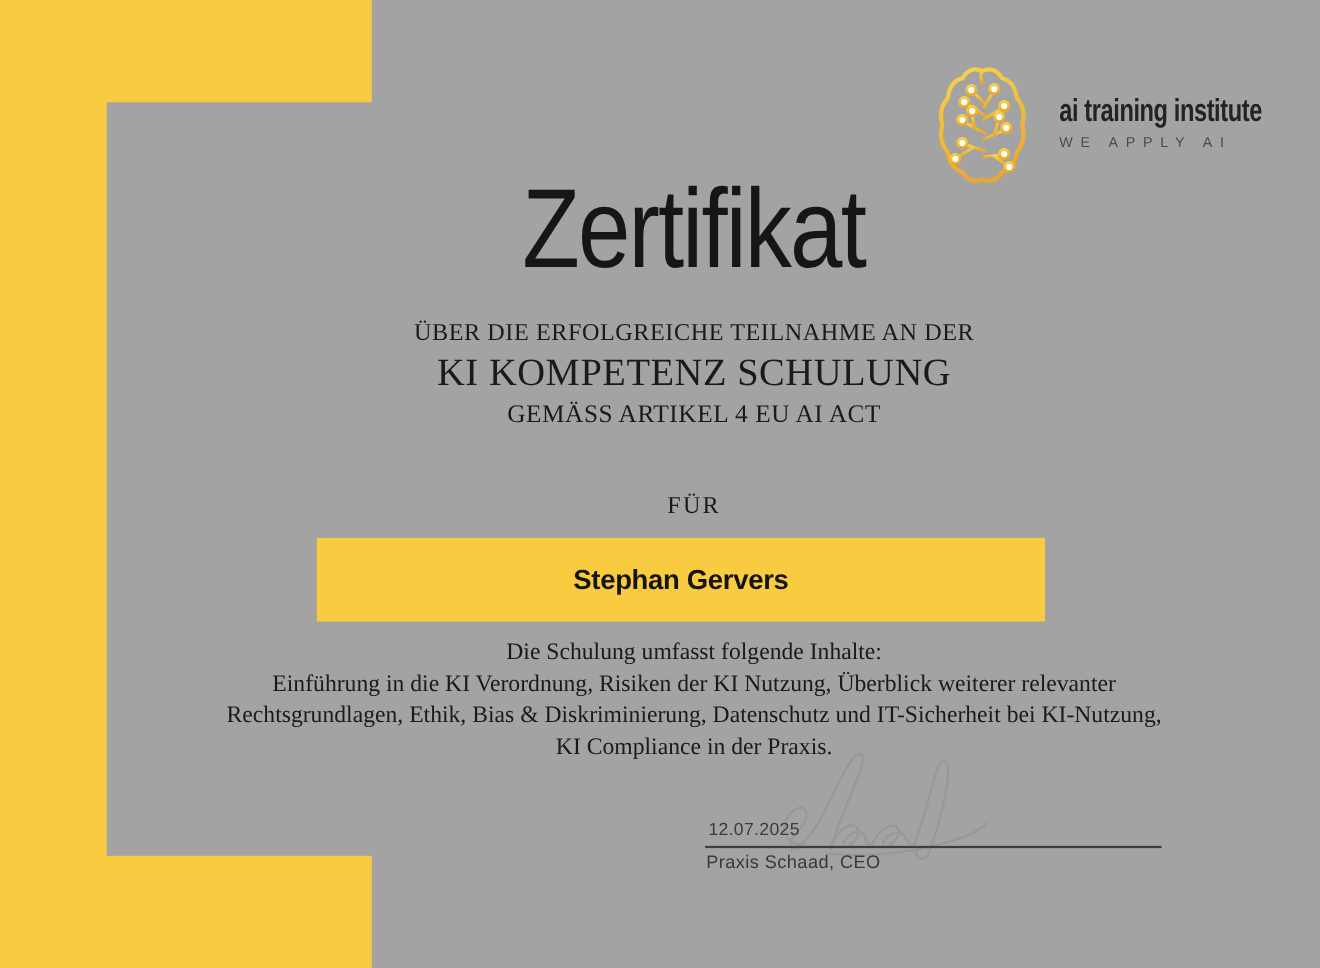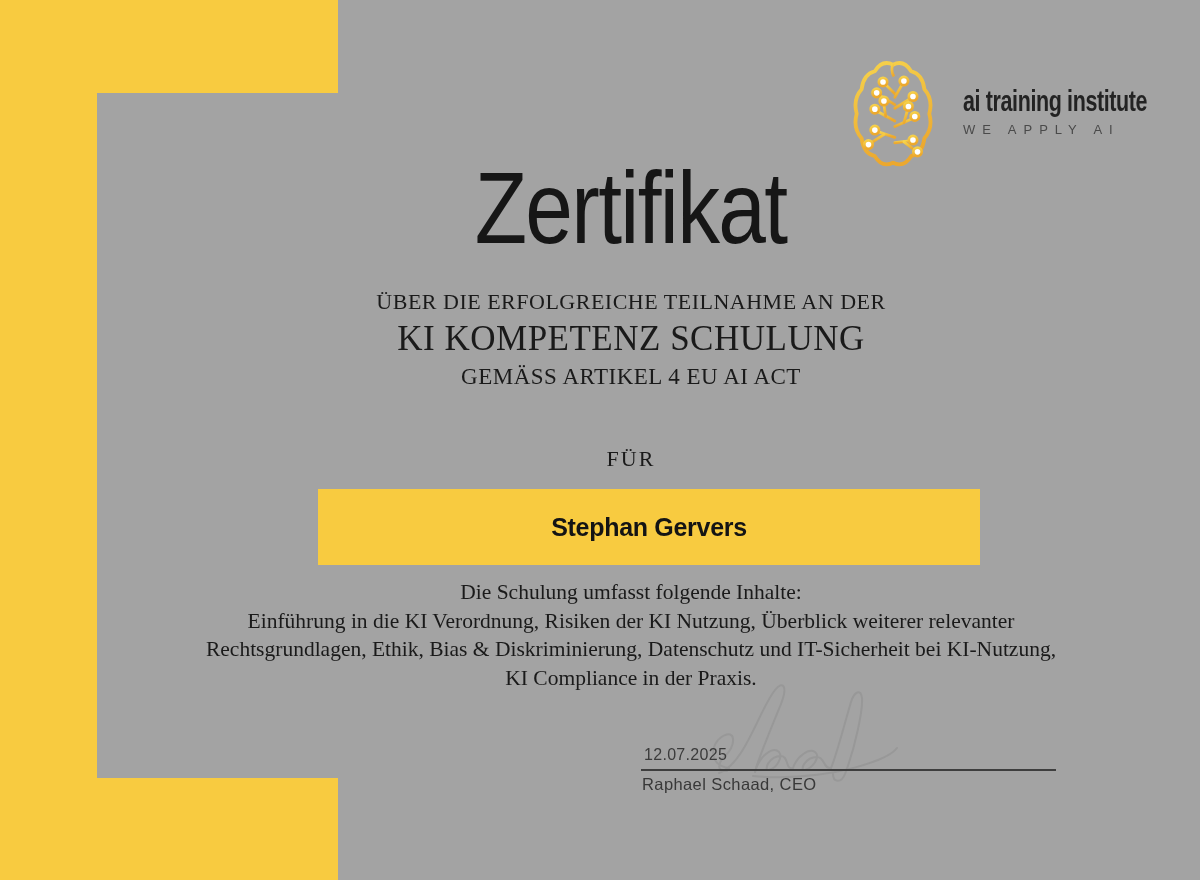--- a/index.html
+++ b/index.html
@@ -40,21 +40,21 @@
 
   .serif { font-family:"Liberation Serif", serif; color:#1a1a1a; }
   .sub1 { top:289px; font-size:22px; letter-spacing:0.5px; }
   .sub2 { top:319px; font-size:35px; font-weight:400; letter-spacing:0.5px; }
   .sub3 { top:364px; font-size:23px; letter-spacing:0.5px; }
   .fuer { top:446px; font-size:22px; letter-spacing:2px; }
 
   .banner {
     position:absolute; top:489px; left:50%; transform:translateX(-50%);
     width:662px; height:76px; background:var(--accent,#F8CB40);
-    display:flex; align-items:center; justify-content:center;margin-left:30px;
+    display:flex; align-items:center; justify-content:center;
   }
   .banner-name {
     font-size:25px; font-weight:700; color:#141414; letter-spacing:-0.3px;
   }
 
   .contents { top:578px; font-size:21.5px; line-height:28.6px; }
 
   
   .sig-svg   { position:absolute; left:693px; top:678px; width:232px; height:108px; }
   .issue-date{ position:absolute; left:644px; top:746px; font-size:16px; color:#3b3b3b; letter-spacing:0.3px; }
@@ -151,15 +151,15 @@
       <path d="M36,90 C16,88 16,66 30,58 C42,51 44,66 32,78 C24,86 24,94 34,93"></path>
       <path d="M26,95 C52,86 66,32 82,12 C90,2 95,8 88,26 C74,60 64,84 62,94"></path>
       <path d="M62,94 C66,78 80,68 86,74 C90,79 84,90 76,92 C70,93 76,78 88,78 C96,78 92,92 100,90"></path>
       <path d="M100,90 C104,78 116,70 122,74 C128,78 120,90 112,92 C106,93 112,79 124,79 C132,79 130,91 138,90"></path>
       <path d="M138,90 C144,76 152,44 158,24 C161,14 168,10 169,20 C170,32 162,70 152,96 C148,106 140,104 140,96"></path>
       <path d="M60,98 C100,102 150,96 185,82 C195,78 201,74 204,70"></path>
     </g>
   </svg>
   <div class="issue-date">12.07.2025</div>
   <div class="sig-line"></div>
-  <div class="signatory">Raphael Schaad, CEO</div>
+  <div class="signatory">Praxis Schaad, CEO</div>
 
 </div>
 
 </body></html>

